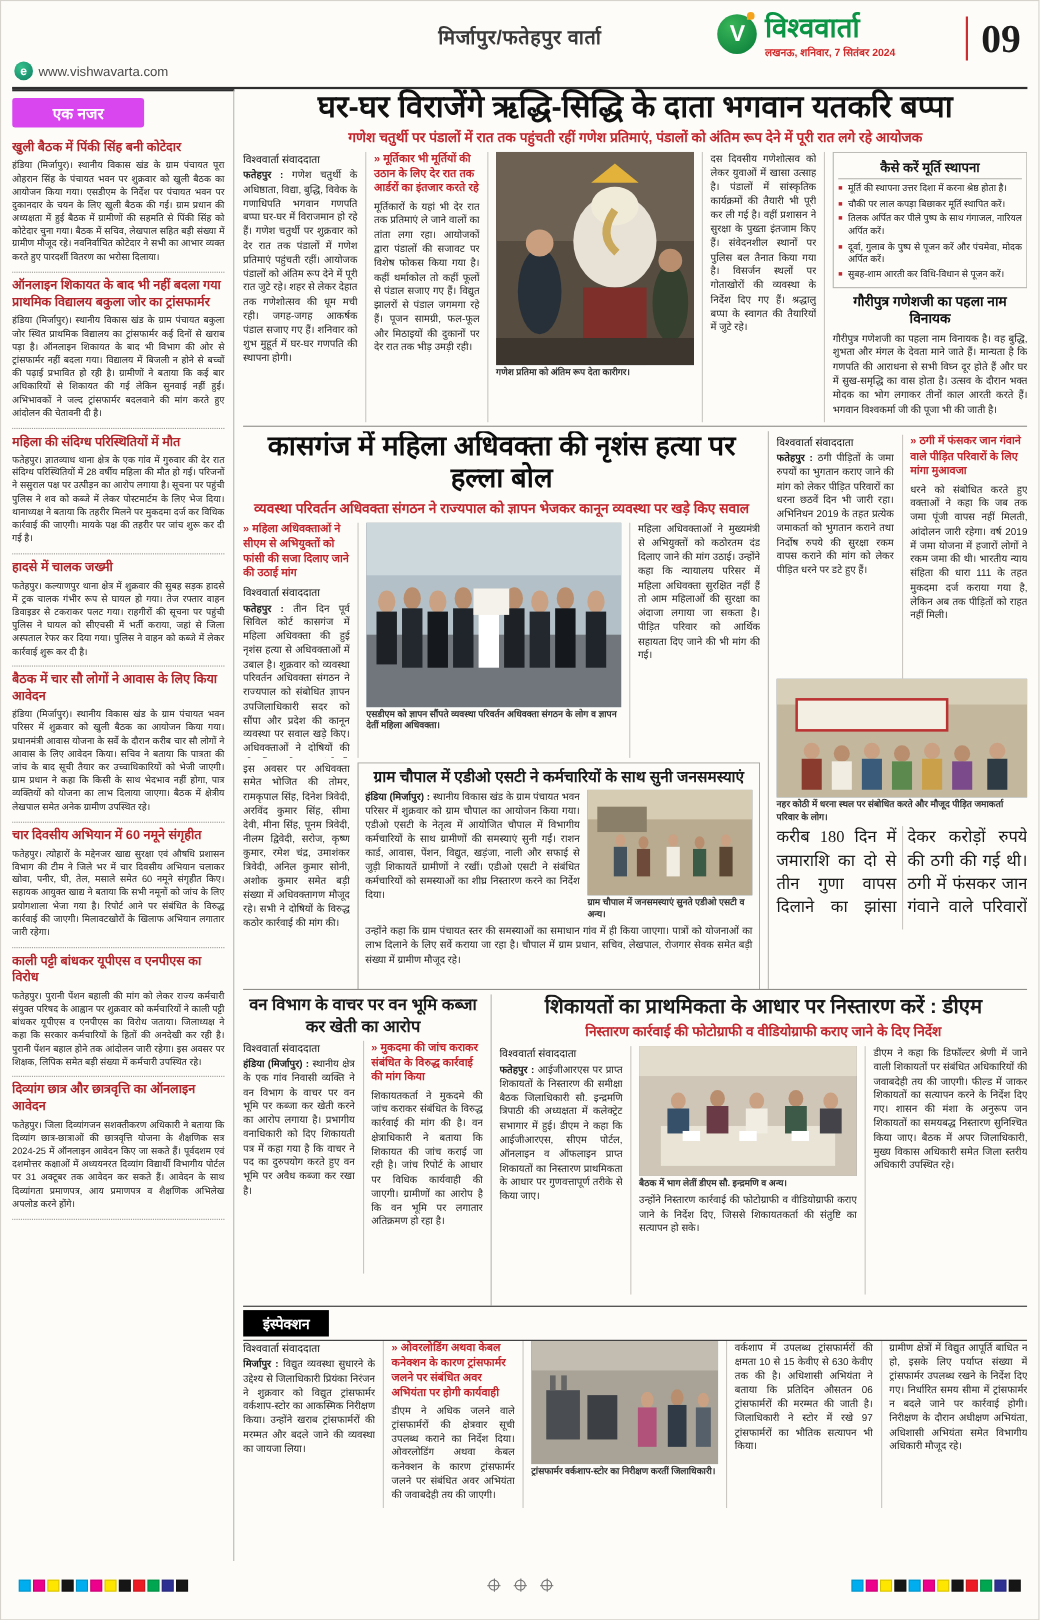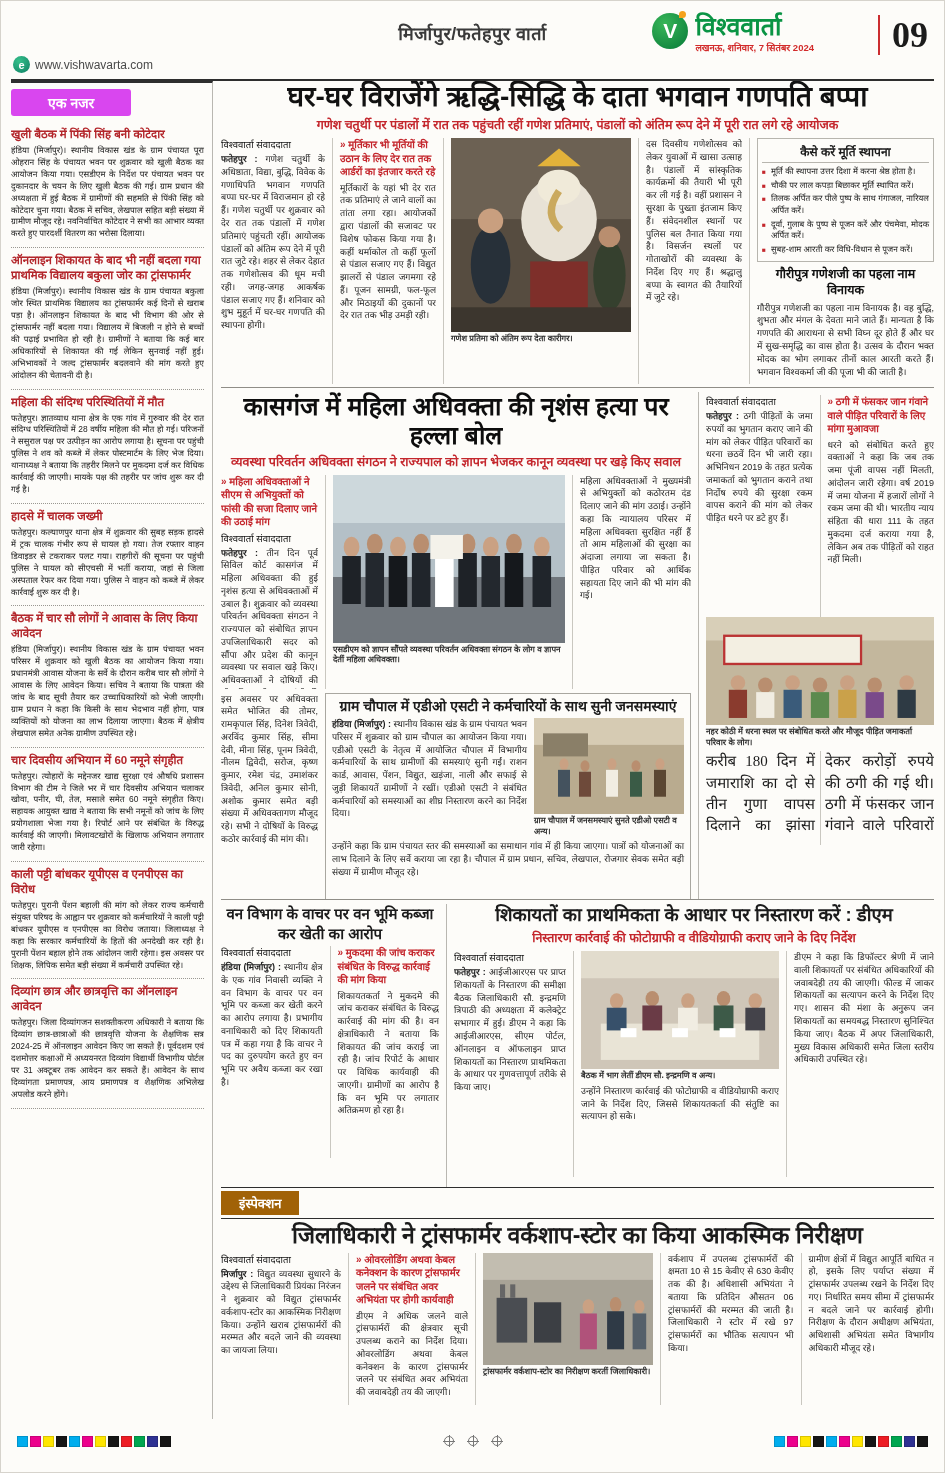--- a/index.html
+++ b/index.html
@@ -91,21 +91,21 @@
   .van-cols { height:212px; }
   .van-cols > * { flex:1; }
   .dm { flex:1; padding-left:7px; overflow:hidden; }
   .dm h2 { font-size:18.5px; font-weight:bold; text-align:center; line-height:1.2; }
   .dm-row { height:226px; margin-top:3px; }
   .w112 { width:112px; flex:0 0 112px; }
   .w206 { width:206px; flex:0 0 206px; }
 
   .insp { height:226px; border-top:1.5px solid #2e2e2e; overflow:hidden; }
   .kicker-row { display:flex; align-items:center; gap:12px; border-bottom:1px solid #2e2e2e; padding:3px 0; }
-  .kicker { background:#a16207; color:#fff; font-weight:bold; font-size:13px; padding:3px 18px; }
+  .kicker { background:#000000; color:#fff; font-weight:bold; font-size:13px; padding:3px 18px; }
   .strap { font-size:15px; font-weight:bold; color:#111; }
   .h-insp { font-size:23px; font-weight:bold; text-align:center; line-height:1.2; margin:3px 0; }
   .insp-row { height:152px; }
   .w120 { width:120px; flex:0 0 120px; }
   .w178 { width:178px; flex:0 0 178px; }
   .insp-row .fx { flex:1; }
 
   
   .marks { height:44px; display:flex; align-items:center; justify-content:space-between; padding:0 6px; }
   .swatches { display:flex; gap:2px; }
@@ -172,21 +172,21 @@
       </div>
       <div class="sb-item">
         <h3>दिव्यांग छात्र और छात्रवृत्ति का ऑनलाइन आवेदन</h3>
         <p>फतेहपुर। जिला दिव्यांगजन सशक्तीकरण अधिकारी ने बताया कि दिव्यांग छात्र-छात्राओं की छात्रवृत्ति योजना के शैक्षणिक सत्र 2024-25 में ऑनलाइन आवेदन किए जा सकते हैं। पूर्वदशम एवं दशमोत्तर कक्षाओं में अध्ययनरत दिव्यांग विद्यार्थी विभागीय पोर्टल पर 31 अक्टूबर तक आवेदन कर सकते हैं। आवेदन के साथ दिव्यांगता प्रमाणपत्र, आय प्रमाणपत्र व शैक्षणिक अभिलेख अपलोड करने होंगे।</p>
       </div>
     </aside>
 
     <main>
 
       <section class="lead">
-        <h1 class="h-lead">घर-घर विराजेंगे ऋद्धि-सिद्धि के दाता भगवान गणपति बप्पा</h1>
+        <h1 class="h-lead">घर-घर विराजेंगे ऋद्धि-सिद्धि के दाता भगवान यतकरि बप्पा</h1>
         <div class="sub-red">गणेश चतुर्थी पर पंडालों में रात तक पहुंचती रहीं गणेश प्रतिमाएं, पंडालों को अंतिम रूप देने में पूरी रात लगे रहे आयोजक</div>
         <div class="cols lead-row">
           <div class="tcol w104">
             <div class="byline">विश्ववार्ता संवाददाता</div>
             <p><span class="loc">फतेहपुर :</span> <span>गणेश चतुर्थी के अधिष्ठाता, विद्या, बुद्धि, विवेक के गणाधिपति भगवान गणपति बप्पा घर-घर में विराजमान हो रहे हैं। गणेश चतुर्थी पर शुक्रवार को देर रात तक पंडालों में गणेश प्रतिमाएं पहुंचती रहीं। आयोजक पंडालों को अंतिम रूप देने में पूरी रात जुटे रहे। शहर से लेकर देहात तक गणेशोत्सव की धूम मची रही। जगह-जगह आकर्षक पंडाल सजाए गए हैं। शनिवार को शुभ मुहूर्त में घर-घर गणपति की स्थापना होगी।</span></p>
           </div>
           <div class="tcol w104">
             <div class="colsub">मूर्तिकार भी मूर्तियों की उठान के लिए देर रात तक आर्डरों का इंतजार करते रहे</div>
             <p>मूर्तिकारों के यहां भी देर रात तक प्रतिमाएं ले जाने वालों का तांता लगा रहा। आयोजकों द्वारा पंडालों की सजावट पर विशेष फोकस किया गया है। कहीं थर्माकोल तो कहीं फूलों से पंडाल सजाए गए हैं। विद्युत झालरों से पंडाल जगमगा रहे हैं। पूजन सामग्री, फल-फूल और मिठाइयों की दुकानों पर देर रात तक भीड़ उमड़ी रही।</p>
           </div>
@@ -395,21 +395,20 @@
               <p>डीएम ने कहा कि डिफॉल्टर श्रेणी में जाने वाली शिकायतों पर संबंधित अधिकारियों की जवाबदेही तय की जाएगी। फील्ड में जाकर शिकायतों का सत्यापन करने के निर्देश दिए गए। शासन की मंशा के अनुरूप जन शिकायतों का समयबद्ध निस्तारण सुनिश्चित किया जाए। बैठक में अपर जिलाधिकारी, मुख्य विकास अधिकारी समेत जिला स्तरीय अधिकारी उपस्थित रहे।</p>
             </div>
           </div>
         </div>
       </div>
 
       <section class="insp">
         <div class="kicker-row">
           <span class="kicker">इंस्पेक्शन</span>
         </div>
-        <h2 class="h-insp">जिलाधिकारी ने ट्रांसफार्मर वर्कशाप-स्टोर का किया आकस्मिक निरीक्षण</h2>
         <div class="cols insp-row">
           <div class="tcol w120">
             <div class="byline">विश्ववार्ता संवाददाता</div>
             <p><span class="loc">मिर्जापुर :</span> <span>विद्युत व्यवस्था सुधारने के उद्देश्य से जिलाधिकारी प्रियंका निरंजन ने शुक्रवार को विद्युत ट्रांसफार्मर वर्कशाप-स्टोर का आकस्मिक निरीक्षण किया। उन्होंने खराब ट्रांसफार्मरों की मरम्मत और बदले जाने की व्यवस्था का जायजा लिया।</span></p>
           </div>
           <div class="tcol w120">
             <div class="colsub">ओवरलोडिंग अथवा केबल कनेक्शन के कारण ट्रांसफार्मर जलने पर संबंधित अवर अभियंता पर होगी कार्यवाही</div>
             <p>डीएम ने अधिक जलने वाले ट्रांसफार्मरों की क्षेत्रवार सूची उपलब्ध कराने का निर्देश दिया। ओवरलोडिंग अथवा केबल कनेक्शन के कारण ट्रांसफार्मर जलने पर संबंधित अवर अभियंता की जवाबदेही तय की जाएगी।</p>
           </div>
           <div class="w178">

